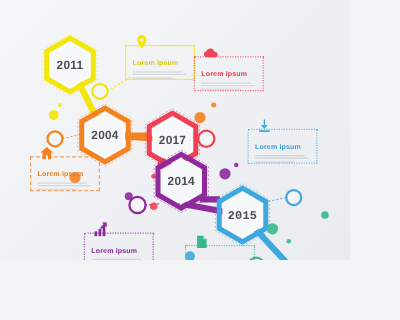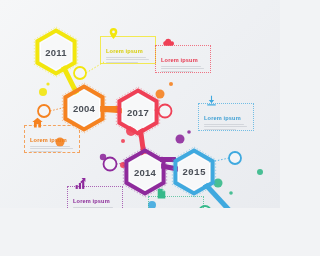--- a/index.html
+++ b/index.html
@@ -96,21 +96,21 @@
         <div class="hexyear">2004</div>
       </div>
       <div class="hexnode" style="left: 112px; top: 86px; width: 52px; height: 52px;">
         <svg width="52" height="52" viewBox="0 0 52 52" style="display: block;">
           <polygon points="26.00,1.00 47.65,13.50 47.65,38.50 26.00,51.00 4.35,38.50 4.35,13.50" fill="none" stroke="#ef4056" stroke-width="0.8" stroke-dasharray="1.4 1.8" opacity=".55"></polygon>
           <polygon points="26.00,4.50 44.62,15.25 44.62,36.75 26.00,47.50 7.38,36.75 7.38,15.25" fill="none" stroke="#ef4056" stroke-width="4"></polygon>
           <polygon points="26.00,8.00 41.59,17.00 41.59,35.00 26.00,44.00 10.41,35.00 10.41,17.00" fill="#f7f8f9" stroke="#ffffff" stroke-width="1"></polygon>
         </svg>
         <div class="hexyear">2017</div>
       </div>
-      <div class="hexnode" style="left: 119px; top: 146px; width: 52px; height: 52px;">
+      <div class="hexnode" style="left: 119px; top: 119px; width: 52px; height: 52px;">
         <svg width="52" height="52" viewBox="0 0 52 52" style="display: block;">
           <polygon points="26.00,1.00 47.65,13.50 47.65,38.50 26.00,51.00 4.35,38.50 4.35,13.50" fill="none" stroke="#8e2a9c" stroke-width="0.8" stroke-dasharray="1.4 1.8" opacity=".55"></polygon>
           <polygon points="26.00,4.50 44.62,15.25 44.62,36.75 26.00,47.50 7.38,36.75 7.38,15.25" fill="none" stroke="#8e2a9c" stroke-width="4"></polygon>
           <polygon points="26.00,8.00 41.59,17.00 41.59,35.00 26.00,44.00 10.41,35.00 10.41,17.00" fill="#f7f8f9" stroke="#ffffff" stroke-width="1"></polygon>
         </svg>
         <div class="hexyear">2014</div>
       </div>
       <div class="hexnode" style="left: 168px; top: 146px; width: 52px; height: 52px; font-family: Liberation Mono, monospace;">
         <svg width="52" height="52" viewBox="0 0 52 52" style="display: block;">
           <polygon points="26.00,1.00 47.65,13.50 47.65,38.50 26.00,51.00 4.35,38.50 4.35,13.50" fill="none" stroke="#3fa9df" stroke-width="0.8" stroke-dasharray="1.4 1.8" opacity=".55"></polygon>

